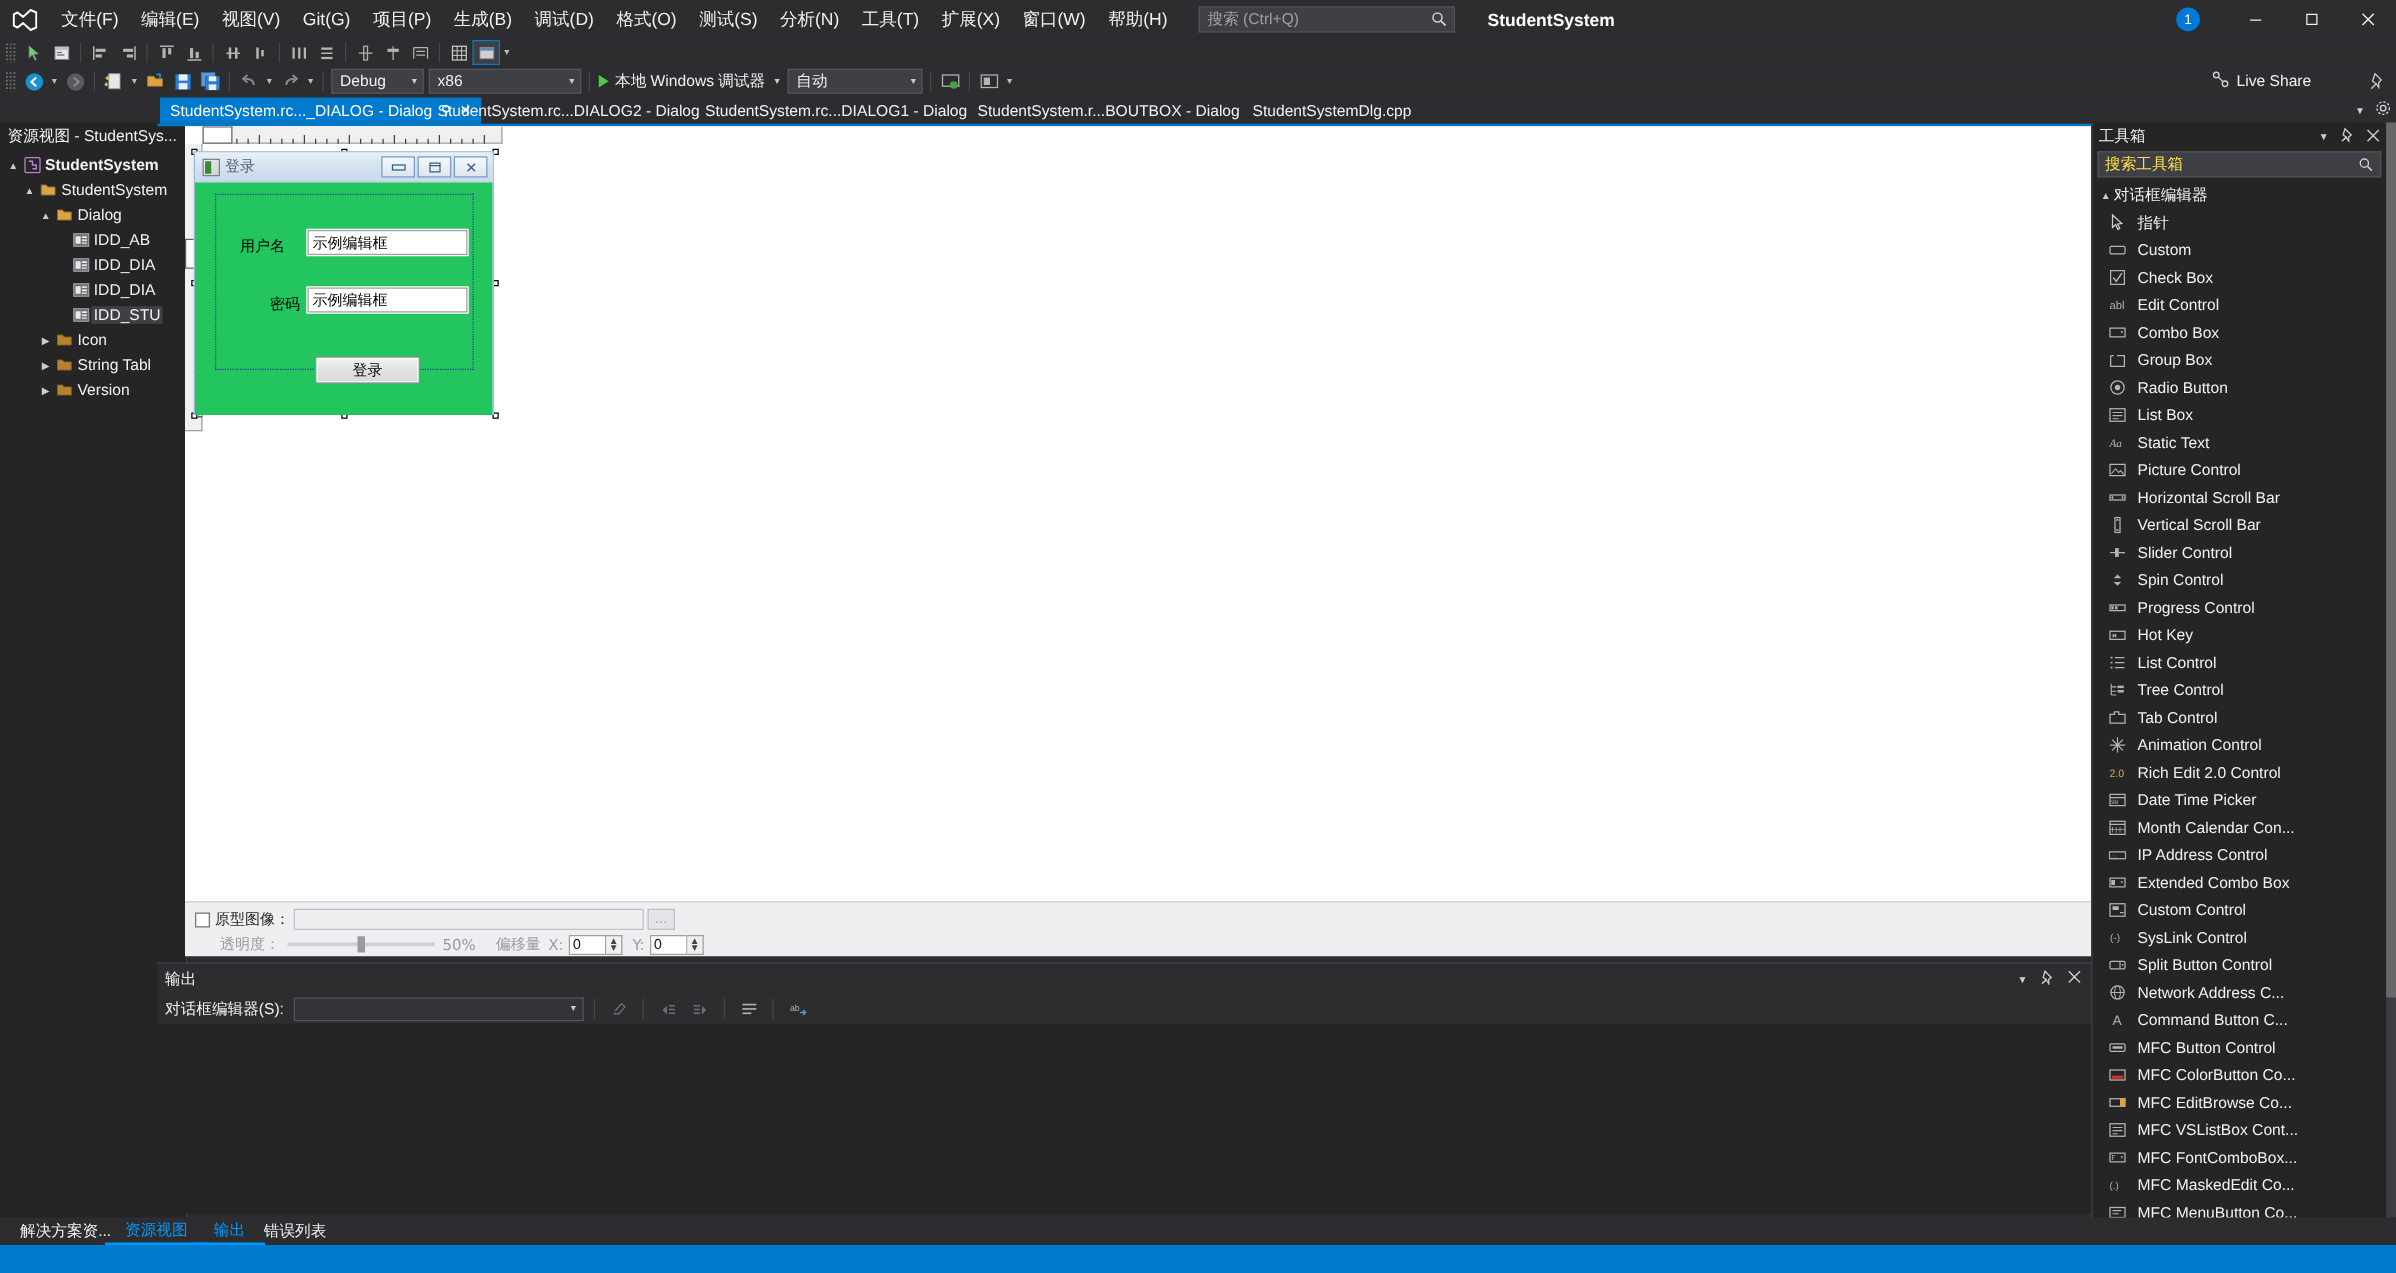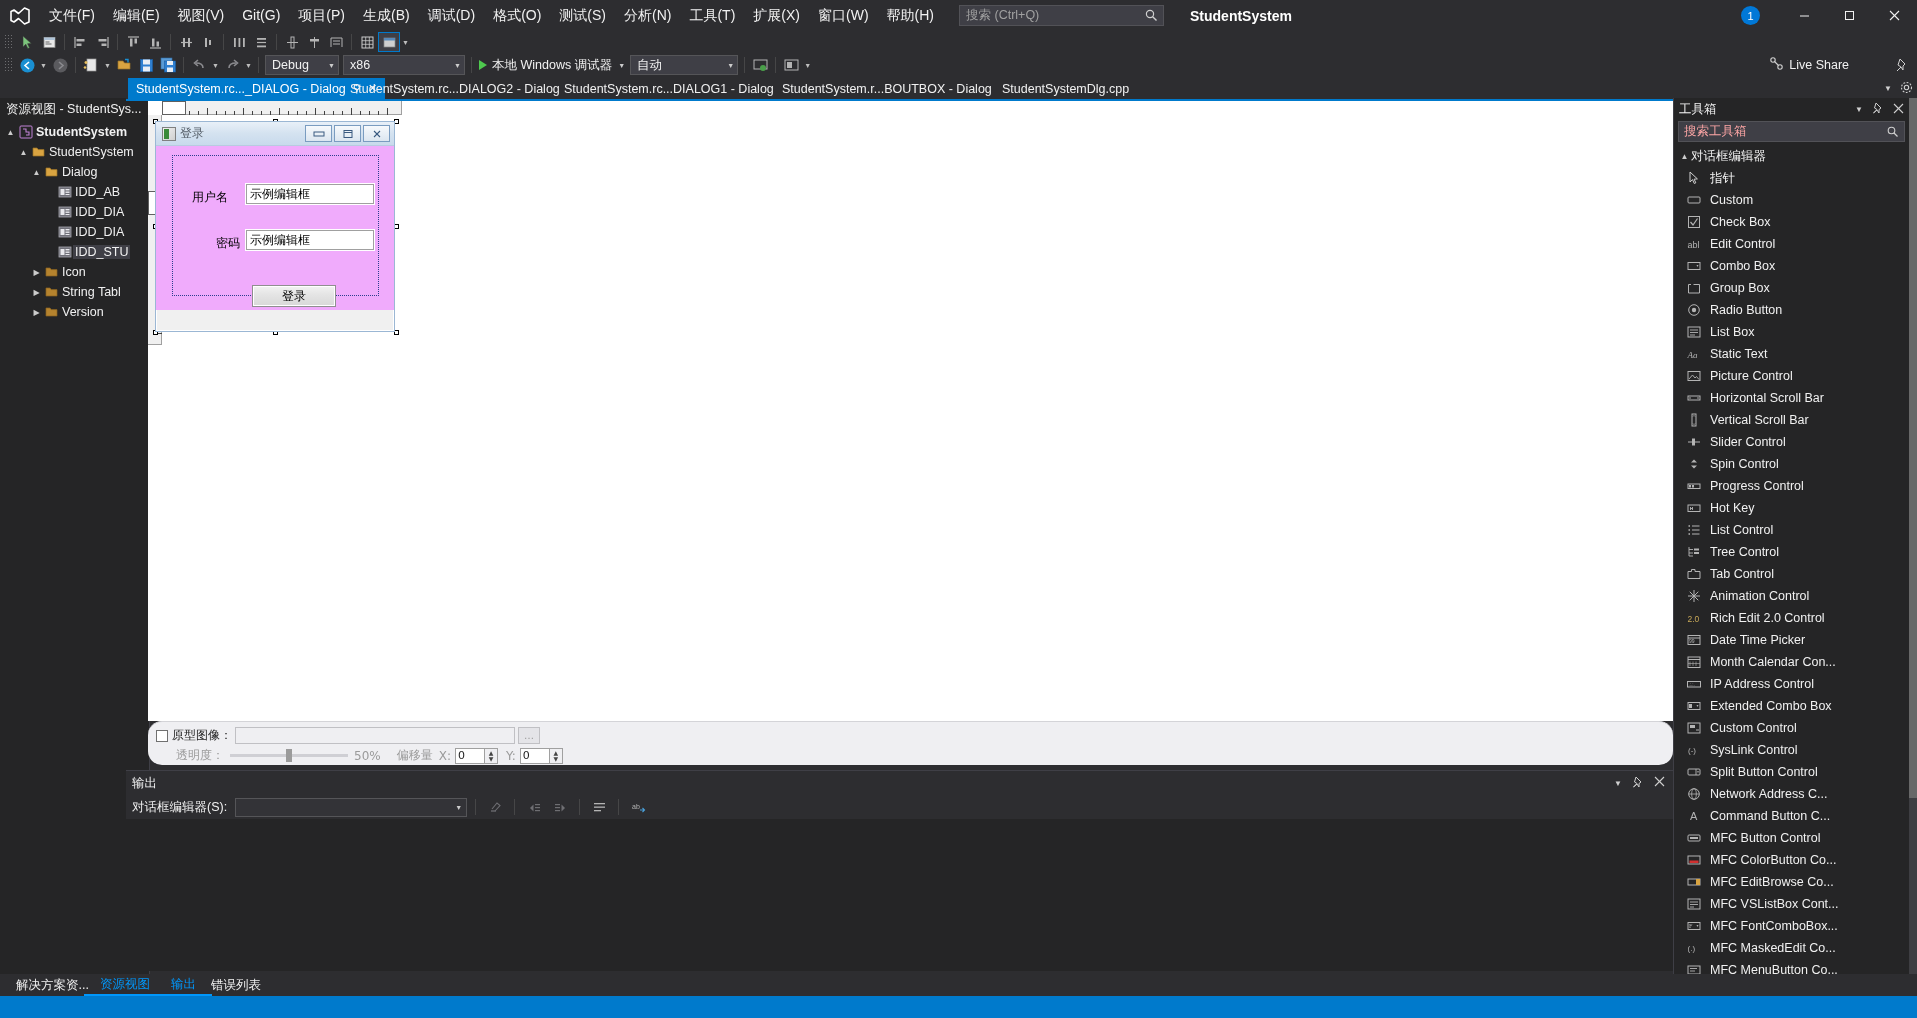--- a/index.html
+++ b/index.html
@@ -237,21 +237,21 @@
     font-size: 12px; color: #555e68;
     font-family: "DejaVu Sans", sans-serif;
   }
   .dlg-sysbtns { margin-left: auto; display: flex; gap: 2px; padding-right: 1px; }
   .sysbtn {
     width: 27px; height: 17px;
     background: linear-gradient(180deg, #f6f9fc 0%, #dce6f0 100%);
     border: 1px solid #7a9cc0;
     display: flex; align-items: center; justify-content: center;
   }
-  .dlg-body { position: relative; height: 164px; background: #f0abfc; }
+  .dlg-body { position: relative; height: 186px; background: #22c55e; }
   .groupbox-dotted {
     position: absolute; left: 16px; top: 9px;
     width: 207px; height: 141px;
     border: 1px dotted #2b3f8f;
   }
   .dlg-label {
     position: absolute; font-size: 12px; color: #000000;
     font-family: "DejaVu Sans", sans-serif;
   }
   .dlg-edit {
@@ -273,21 +273,20 @@
     font-family: "DejaVu Sans", sans-serif;
   }
 
   
   .proto-strip {
     position: absolute; left: 148px; top: 721px; width: 1525px; height: 44px;
     background: #efeff2;
     border-top: 1px solid #d4d4d8;
     font-size: 12px; color: #1e1e1e;
     font-family: "DejaVu Sans", sans-serif;
-    border-radius: 14px;
   }
   .proto-row1 { position: absolute; left: 8px; top: 5px; display: flex; align-items: center; }
   .proto-row2 { position: absolute; left: 28px; top: 25px; display: flex; align-items: center; }
   .chk {
     width: 12px; height: 12px; background: #ffffff; border: 1px solid #707070;
     margin-right: 4px;
   }
   .proto-input {
     width: 280px; height: 17px; background: #efeff2;
     border: 1px solid #c0c0c4; margin-left: 3px;
@@ -357,21 +356,21 @@
     border-left: 1px solid #3f3f46;
   }
   .tbx-header {
     height: 23px; display: flex; align-items: center;
     font-size: 12.5px; color: #f1f1f1; padding: 0 5px;
   }
   .tbx-search {
     margin: 0 4px; height: 21px;
     background: #3f3f46; border: 1px solid #525257;
     display: flex; align-items: center;
-    font-size: 12.5px; color: #fca5a5; padding-left: 5px;
+    font-size: 12.5px; color: #fde047; padding-left: 5px;
     position: relative;
   }
   .tbx-group {
     height: 22px; display: flex; align-items: center;
     font-size: 12.5px; color: #f1f1f1; padding-left: 4px; margin-top: 3px;
   }
   .tbx-item {
     height: 22px; display: flex; align-items: center;
     font-size: 12.5px; color: #f1f1f1; padding-left: 12px;
     white-space: nowrap;

